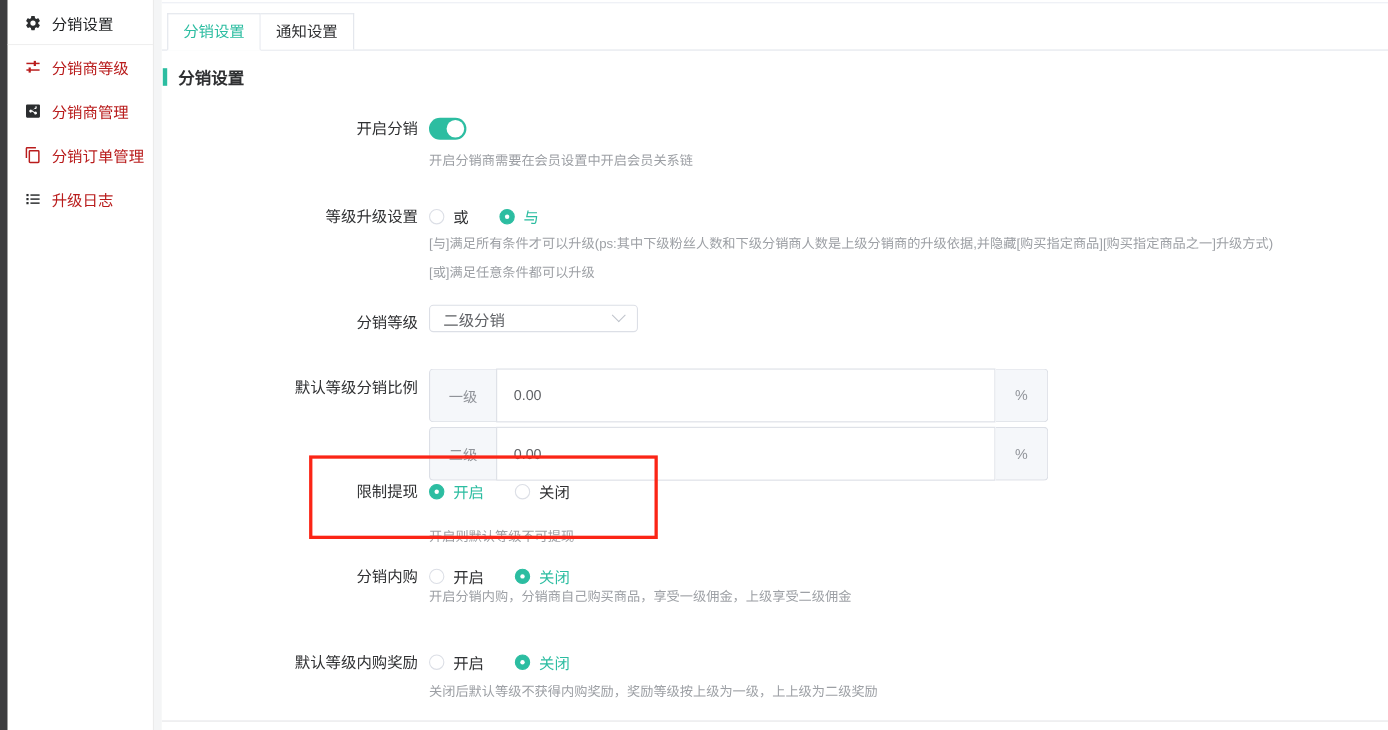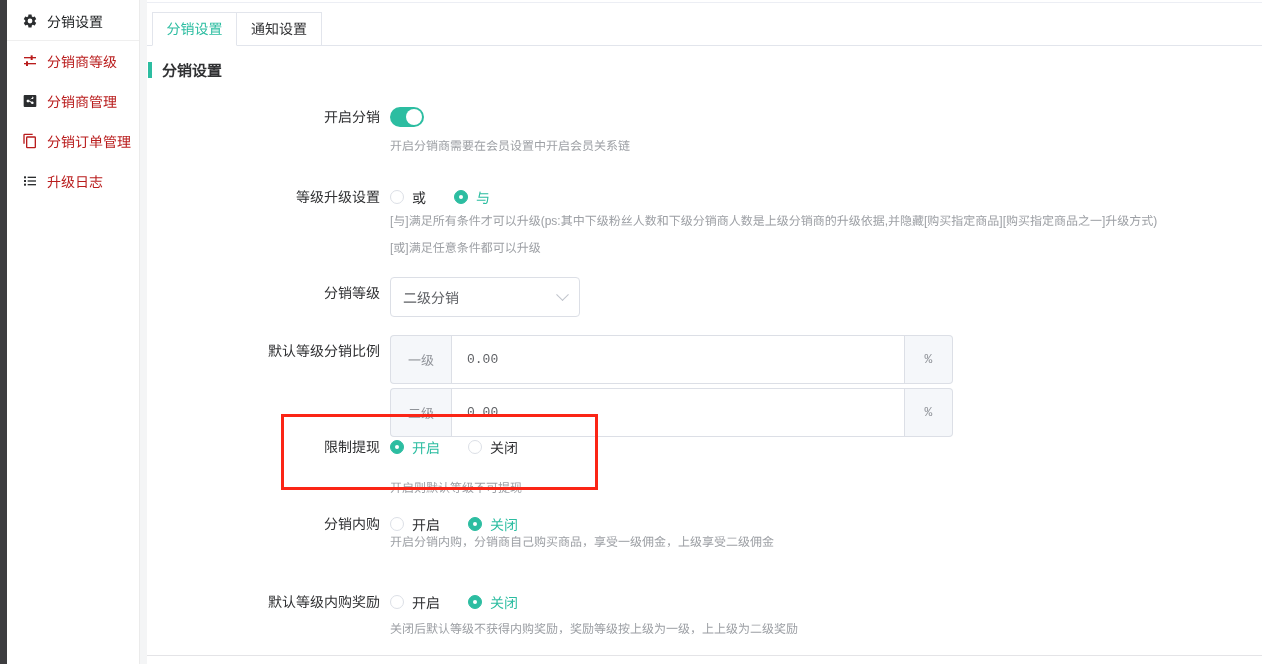--- a/index.html
+++ b/index.html
@@ -60,21 +60,21 @@
   .radio { width:14px; height:14px; border-radius:50%; border:1px solid #dcdfe6;
            background:#fff; position:relative; flex:none; cursor:pointer; }
   .radio.checked { background:var(--accent); border-color:var(--accent); }
   .radio.checked::after { content:''; position:absolute; left:4px; top:4px; width:4px; height:4px;
                           border-radius:50%; background:#fff; }
   .radio-label { margin-left:8px; font-size:14px; color:#303133; cursor:pointer; }
   .radio-label.on { color:var(--accent); }
   .rg2 { margin-left:28px; }
 
   
-  .select { width:190px; height:40px; border:1px solid #dcdfe6; border-radius:4px;
+  .select { width:190px; height:25px; border:1px solid #dcdfe6; border-radius:4px;
             display:flex; align-items:center; padding:0 12px; font-size:14px; color:#606266;
             background:#fff; cursor:pointer; }
   .chev { margin-left:auto; width:9px; height:9px; border-right:1.5px solid #c0c4cc;
           border-bottom:1.5px solid #c0c4cc; transform:rotate(45deg) translate(-2px,-2px); }
 
   
   .igroup { display:flex; width:563px; height:49px; }
   .igroup + .igroup { margin-top:4px; }
   .iaddon { background:#f5f7fa; border:1px solid #dcdfe6; color:#909399; font-size:13px;
             display:flex; align-items:center; justify-content:center; flex:none; }
@@ -184,21 +184,21 @@
     <div class="frow" style="top:274px;">
       <div class="flabel" style="padding-top:6px;">分销等级</div>
       <div class="fctrl">
         <div class="select">
           <span>二级分销</span>
           <span class="chev"></span>
         </div>
       </div>
     </div>
 
-    <div class="frow" style="top:332px;font-family:Liberation Mono, monospace;">
+    <div class="frow" style="top:332px;">
       <div class="flabel" style="padding-top:7px;">默认等级分销比例</div>
       <div class="fctrl">
         <div class="igroup">
           <span class="iaddon left">一级</span>
           <span class="iinput">0.00</span>
           <span class="iaddon right">%</span>
         </div>
         <div class="igroup">
           <span class="iaddon left">二级</span>
           <span class="iinput">0.00</span>

